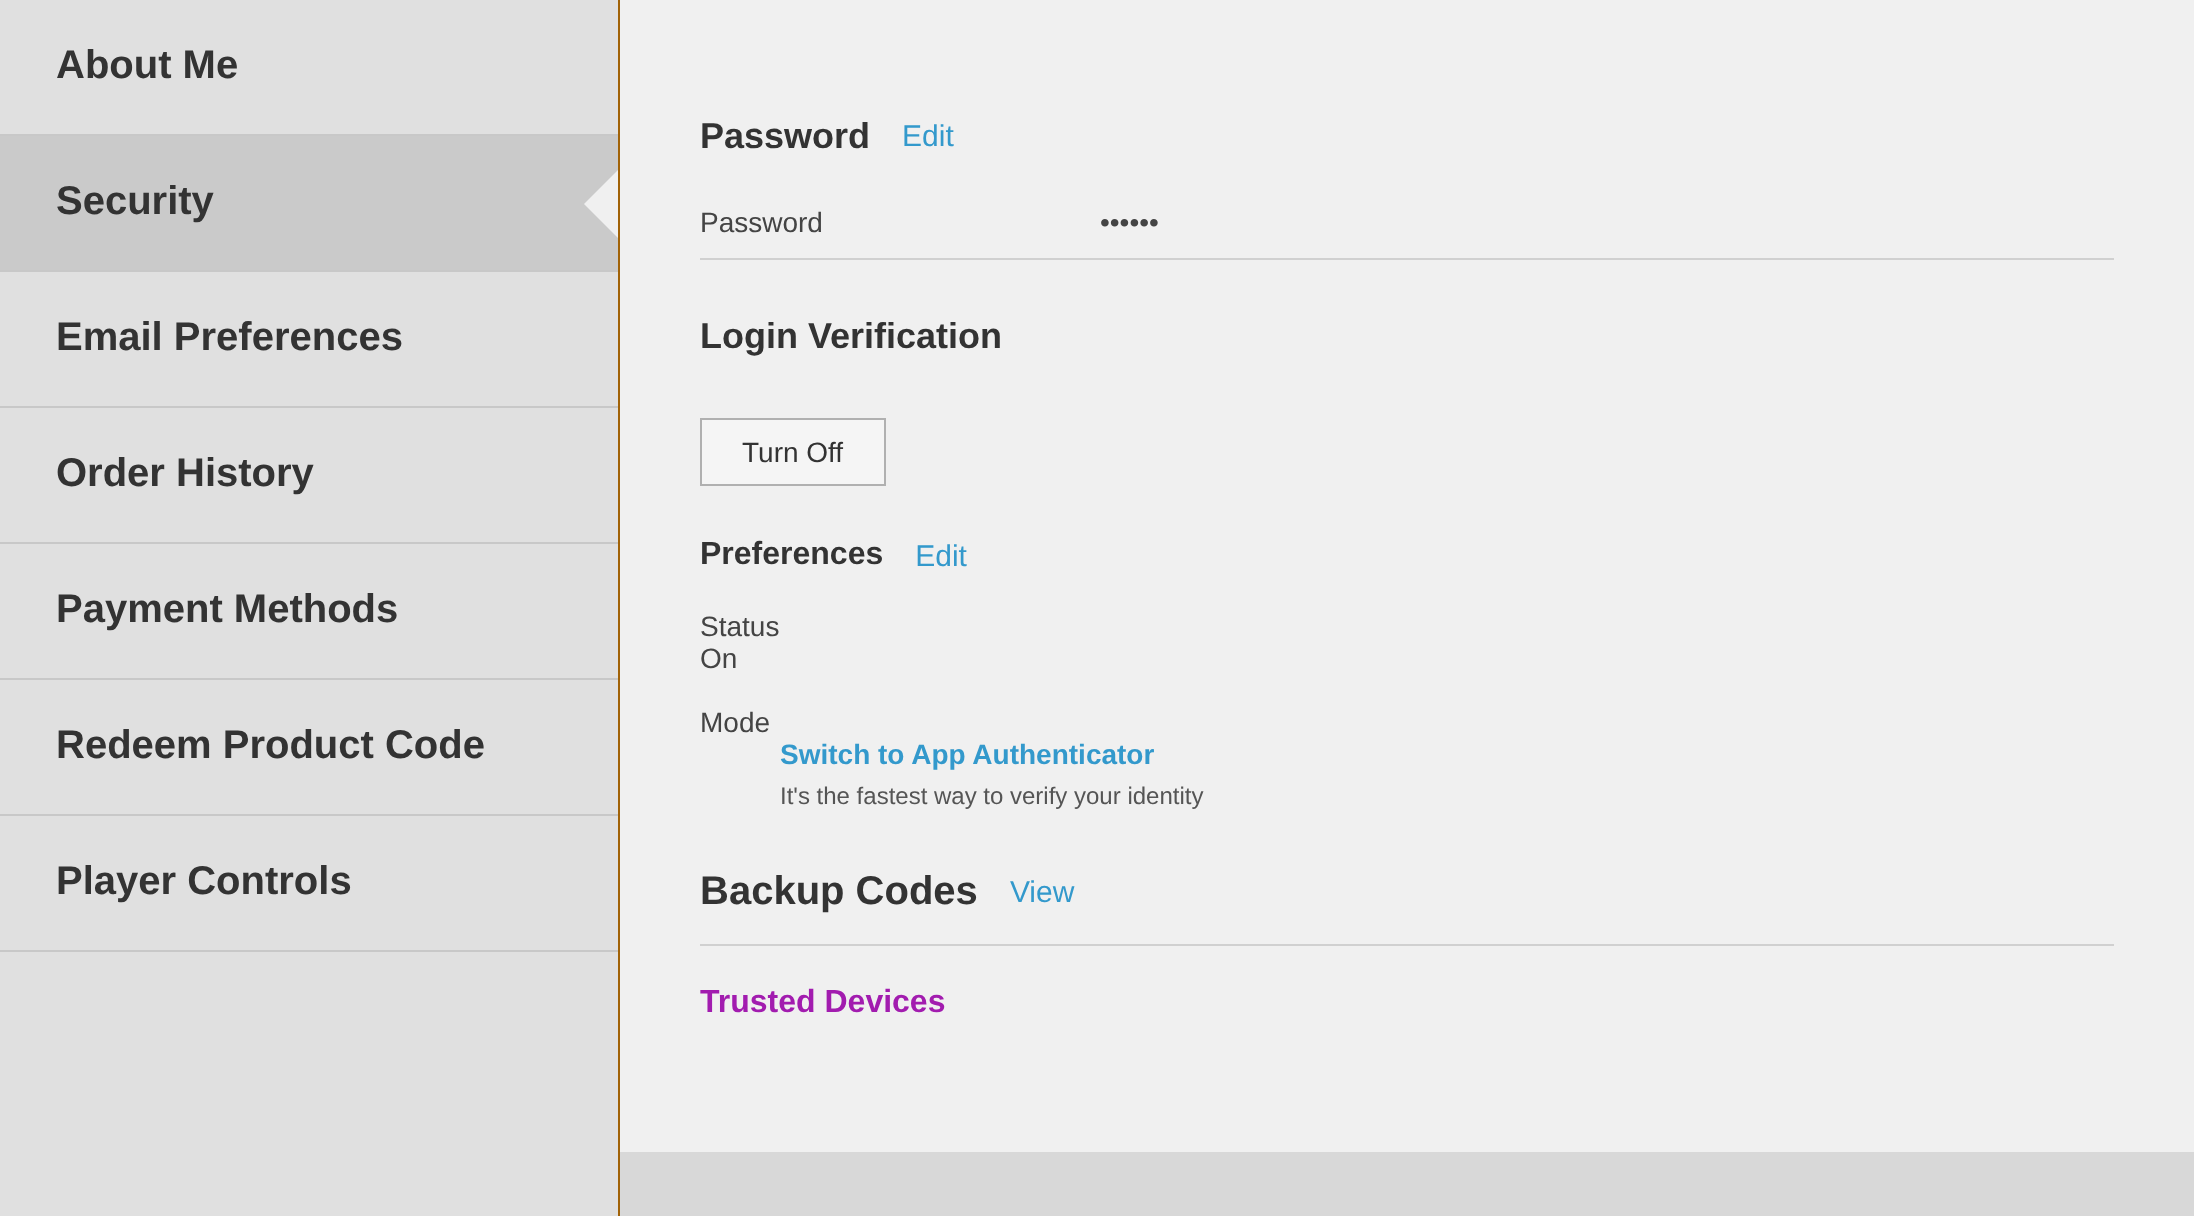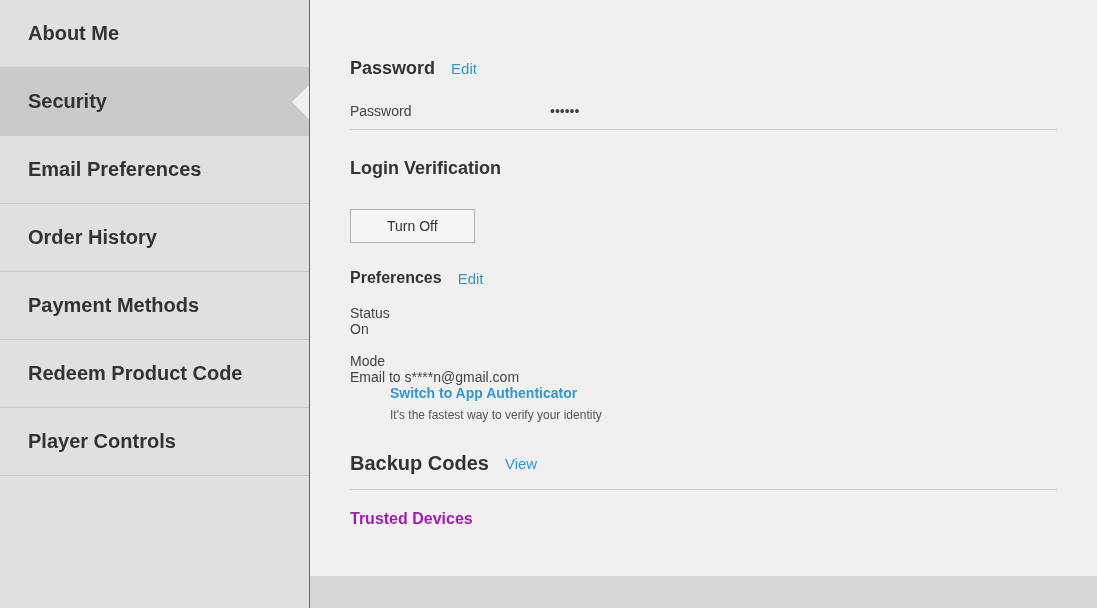--- a/index.html
+++ b/index.html
@@ -102,21 +102,21 @@
     }
 
     
     .section-block {
       margin-top: 28px;
       margin-bottom: 10px;
     }
 
     .turn-off-btn {
       display: inline-block;
-      padding: 8px 36px;
+      padding: 8px 20px;
       background: #f5f5f5;
       border: 1px solid #b0b0b0;
       font-size: 14px;
       color: #333;
       cursor: pointer;
       margin-top: 16px;
       margin-bottom: 8px;
     }
 
     
@@ -257,21 +257,20 @@
     <div class="pref-header">
       <span class="pref-title">Preferences</span>
       <a class="edit-link">Edit</a>
     </div>
     <div class="pref-row">
       <span class="pref-label">Status</span>
       <span class="pref-value">On</span>
     </div>
     <div class="pref-row">
       <span class="pref-label">Mode</span>
-      <span class="pref-value">Email to s****n@gmail.com</span>
       <div class="switch-link-block">
         <a class="switch-link">Switch to App Authenticator</a>
         <span class="switch-desc">It's the fastest way to verify your identity</span>
       </div>
     </div>
   </div>
 
   <div class="backup-block">
     <div class="backup-row">
       <span class="backup-title">Backup Codes</span>

